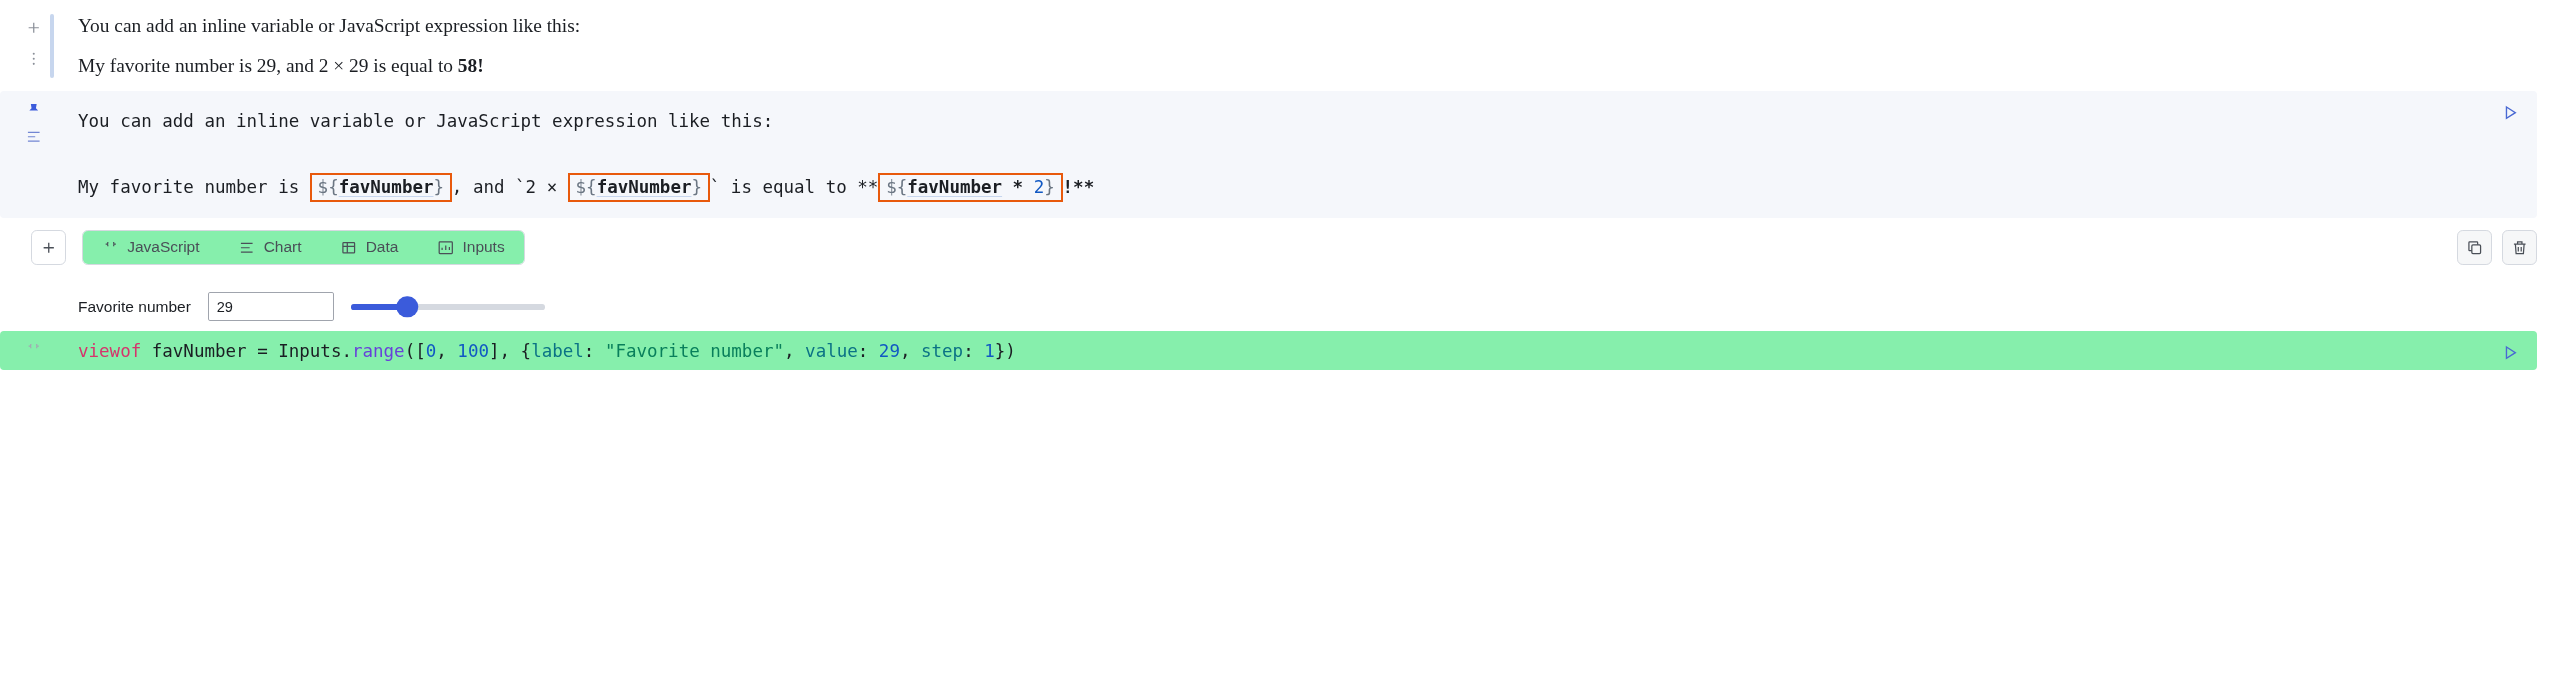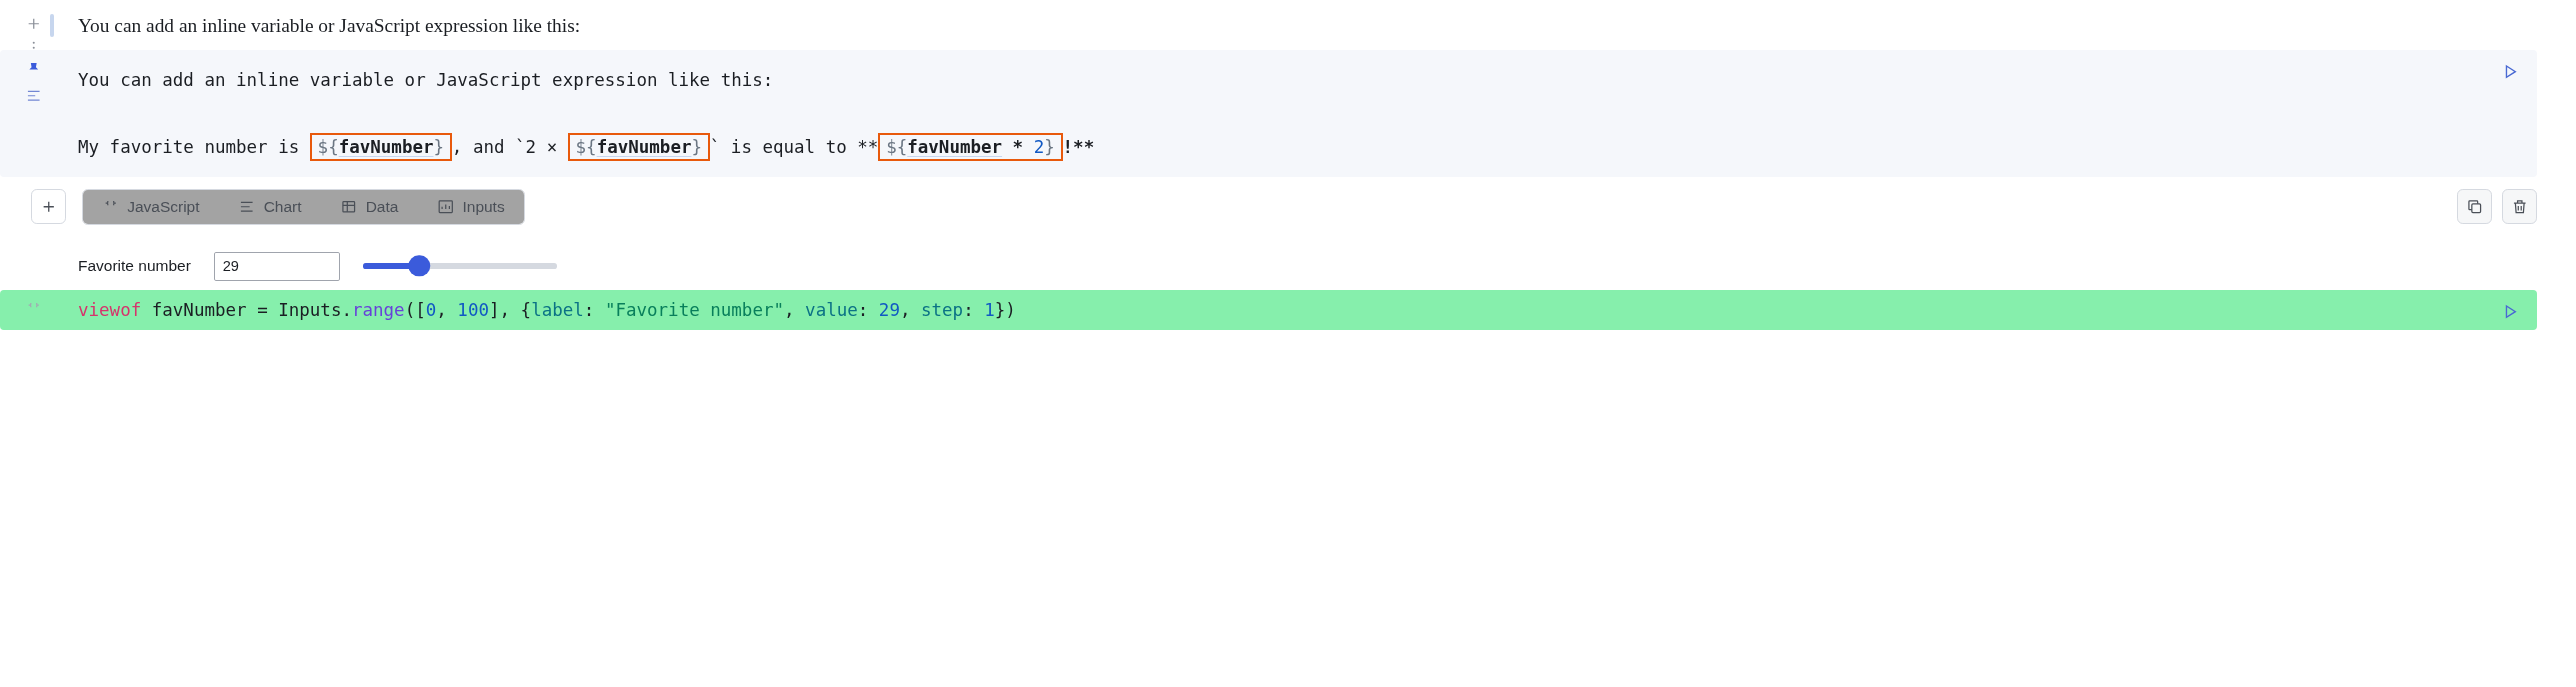--- a/index.html
+++ b/index.html
@@ -101,39 +101,39 @@
   .type-group {
     display: flex;
     border: 1px solid #d5d9e0;
     border-radius: 5.8px;
     overflow: hidden;
     background: #fff;
   }
   .type-btn {
     display: flex; align-items: center; gap: 7.8px;
     padding: 7.8px 19.4px;
-    background: #a3a3a3; border: none;
+    background: #86efac; border: none;
     color: #4a4f57; font-size: 15.5px; cursor: pointer;
   }
   .type-btn svg { width: 17.5px; height: 17.5px; stroke: currentColor; fill: none; stroke-width: 1.7; }
   .tool-right {
     margin-left: auto; display: flex; gap: 9.7px;
   }
   .tool-right .sqbtn {
     width: 35px; height: 35px;
     border: 1px solid #d5d9e0;
     border-radius: 5.8px;
     display: flex; align-items: center; justify-content: center;
     background: #f6f7f8; cursor: pointer;
     color: #4a4f57;
   }
 
   
   .input-row {
-    display: flex; align-items: center; gap: 23px;
+    display: flex; align-items: center; gap: 17px;
     font-size: 15.5px; color: #1b1e23;
   }
   .num-input {
     width: 126px; height: 29px;
     border: 1px solid #a0a4ad;
     border-radius: 1.9px;
     padding: 1.9px 7.8px;
     font-size: 14.6px;
     font-family: inherit;
     color: #1b1e23;
@@ -198,20 +198,23 @@
           <circle cx="12" cy="5" r="1.4" fill="currentColor" stroke="none"></circle>
           <circle cx="12" cy="12" r="1.4" fill="currentColor" stroke="none"></circle>
           <circle cx="12" cy="19" r="1.4" fill="currentColor" stroke="none"></circle>
         </svg>
     </button>
 
   </div>
   <div class="gutter-bar"></div>
   <div class="cell-body md">
     <div class="md-line">You can add an inline variable or JavaScript expression like this:</div>
+    <div class="md-line">
+      <span>My favorite number is </span><span>29</span><span>, and 2  ×  29 is equal to </span><b>58!</b>
+    </div>
   </div>
 </div>
 
 <div class="cell editor">
   <div class="gutter">
     <button class="gutter-btn pin-icon" aria-label="pin">
       <svg viewBox="0 0 24 24">
           <path d="M12 17v5M8 4h8l-1 6 3 3H6l3-3z" fill="currentColor" stroke="none"></path>
         </svg>
     </button>

